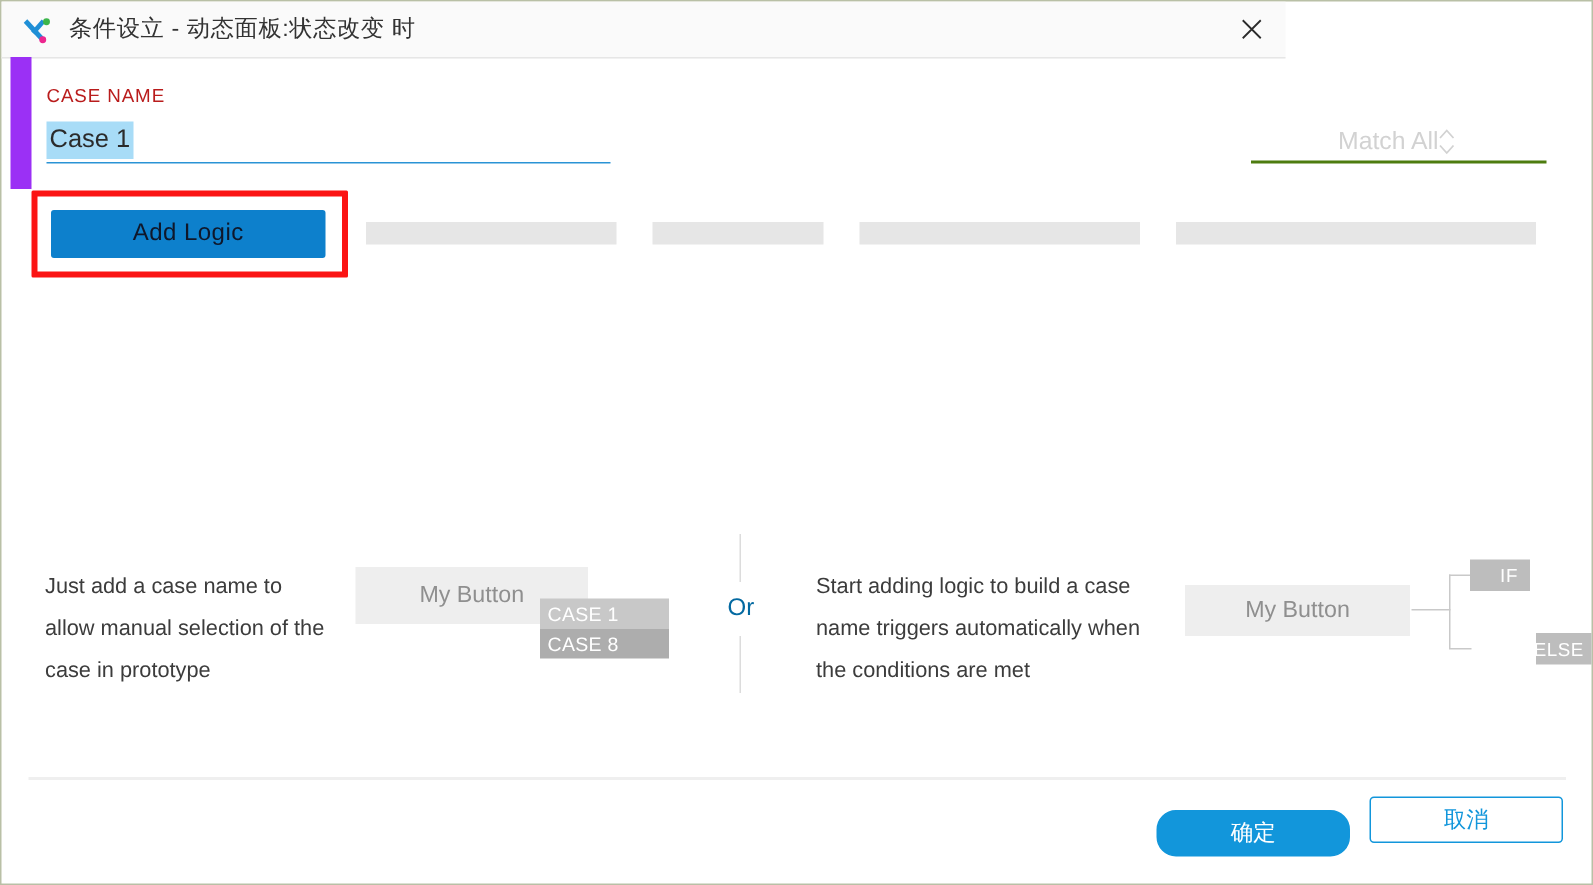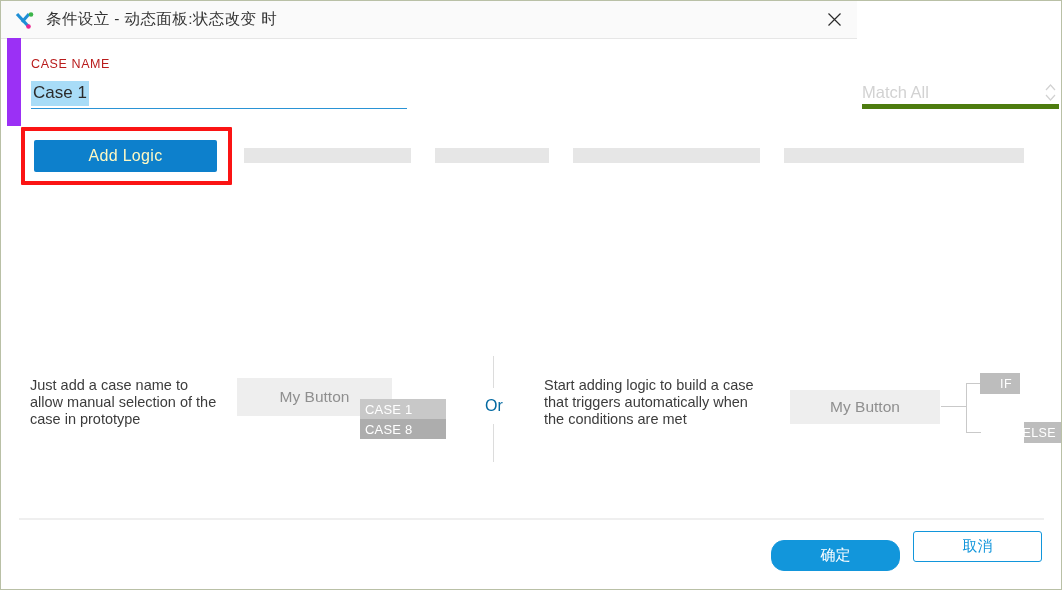--- a/index.html
+++ b/index.html
@@ -80,27 +80,27 @@
     font-size: 17px;
     color: #2b2b2b;
     background: #a8dcf7;
     padding: 1px 2px 2px 2px;
     line-height: 22px;
   }
 
   
   .match-select {
     position: absolute;
-    left: 861px; top: 80px;
+    left: 833px; top: 80px;
     width: 197px;
     height: 28px;
-    border-bottom: 5px solid #4d7c0f;
-    display: flex;
-    align-items: center;
-    justify-content: space-between;
+    border-bottom: 2px solid #4d7c0f;
+    display: flex;
+    align-items: center;
+    justify-content: center;
   }
   .match-label {
     font-size: 16.5px;
     color: #d2d2d2;
   }
   .stepper {
     display: flex;
     flex-direction: column;
     align-items: center;
     justify-content: center;
@@ -118,21 +118,21 @@
     pointer-events: none;
     z-index: 20;
   }
 
   
   .add-logic-btn {
     position: absolute;
     left: 33px; top: 139px;
     width: 183px; height: 32px;
     background: #0d80cc;
-    color: #fef9c3;
+    color: #0f172a;
     border: none;
     border-radius: 2px;
     font-family: "Liberation Sans", sans-serif;
     font-size: 16px;
     letter-spacing: 0.3px;
     cursor: pointer;
   }
 
   
   .ph-bar {
@@ -140,21 +140,21 @@
     top: 147px;
     height: 15px;
     background: #e6e6e6;
   }
 
   
   .help-text {
     position: absolute;
     font-size: 14.5px;
     color: #3c3c3c;
-    line-height: 17px;
+    line-height: 28px;
   }
   .help-left  { left: 29px;  top: 376px; width: 195px; }
   .help-right { left: 543px; top: 376px; width: 226px; }
 
   .mock-button {
     position: absolute;
     background: #eeeeee;
     color: #8f8f8f;
     display: flex;
     align-items: center;
@@ -309,21 +309,21 @@
   <div class="mock-button mock-btn-left">My Button</div>
   <div class="case-menu">
     <div class="case-menu-item i0">CASE 1</div>
     <div class="case-menu-item i1">CASE 8</div>
   </div>
 
   <div class="or-line-top"></div>
   <div class="or-text">Or</div>
   <div class="or-line-bottom"></div>
 
-  <div class="help-text help-right">Start adding logic to build a case that triggers automatically when the conditions are met</div>
+  <div class="help-text help-right">Start adding logic to build a case name triggers automatically when the conditions are met</div>
   <div class="mock-button mock-btn-right">My Button</div>
   <div class="conn conn-h-main"></div>
   <div class="conn conn-v"></div>
   <div class="conn conn-h-if"></div>
   <div class="conn conn-h-else"></div>
   <div class="branch-box branch-if">IF</div>
   <div class="branch-box branch-else">ELSE</div>
 
   <div class="footer-rule"></div>
   <button class="btn-ok">确定</button>

